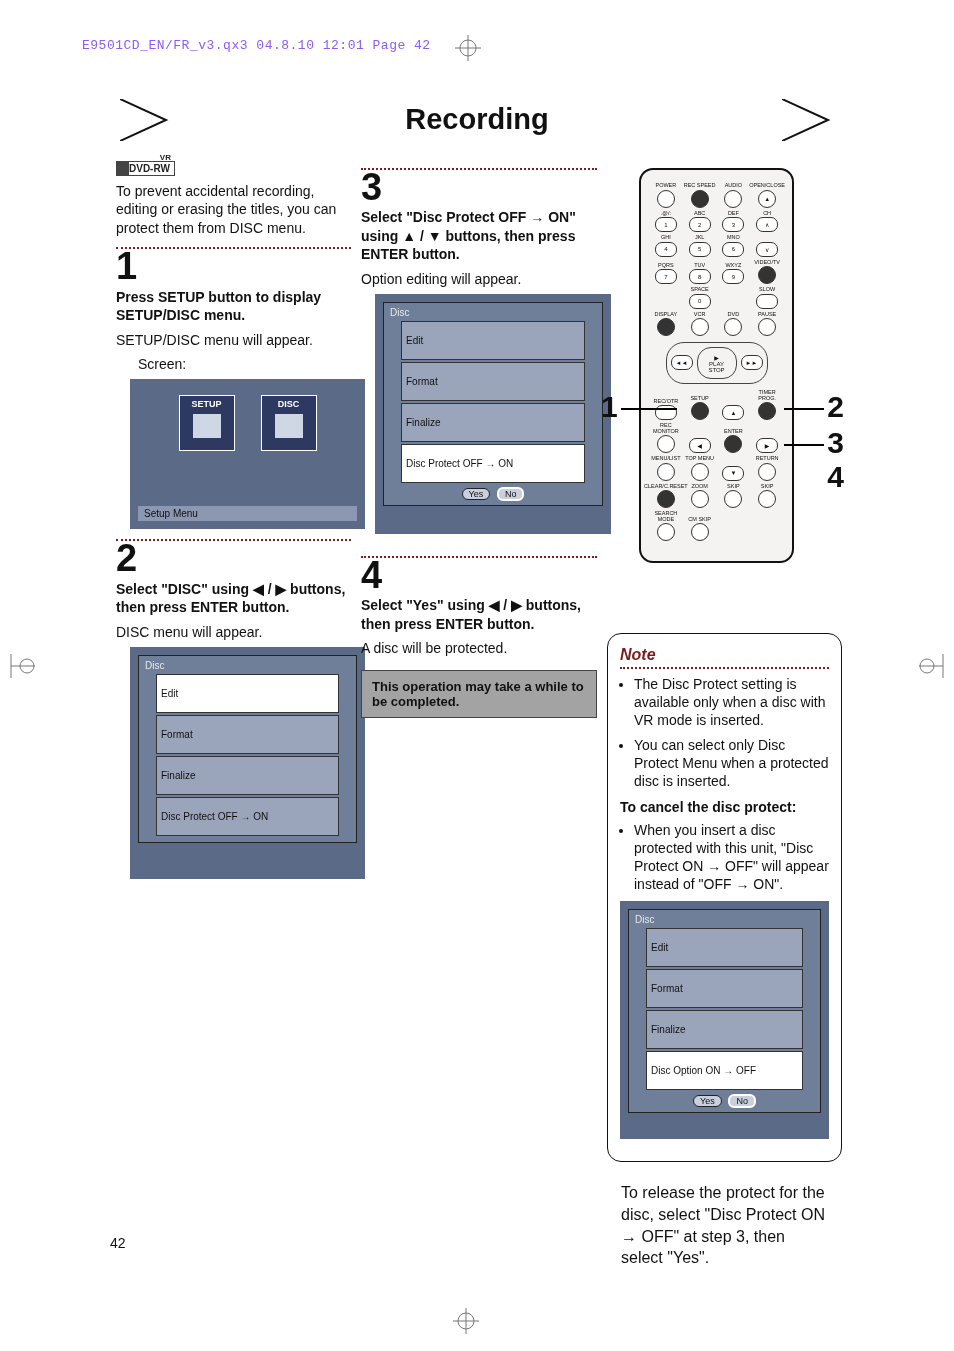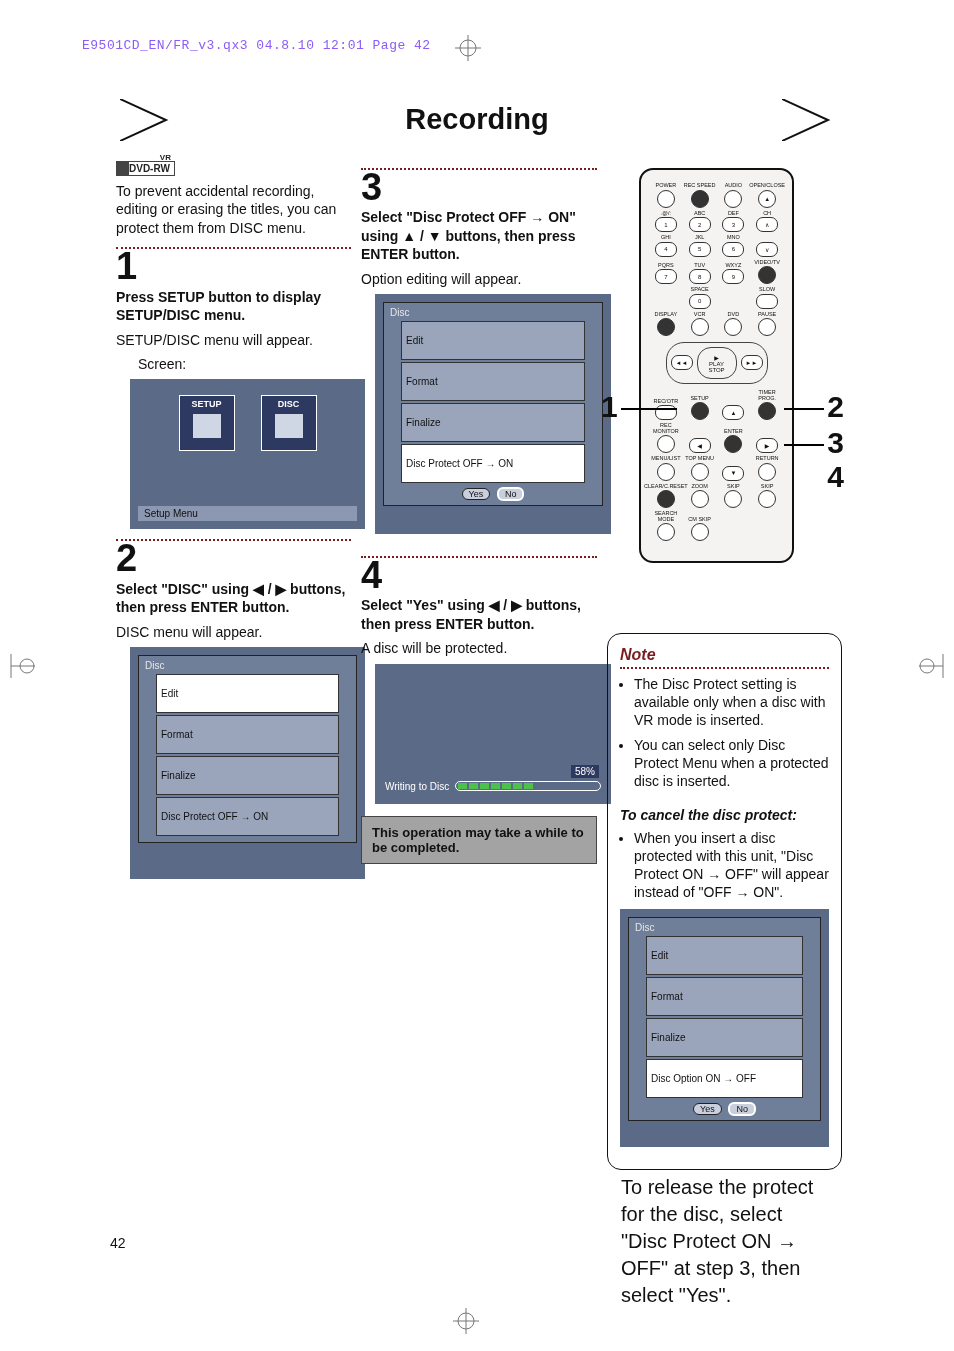--- a/index.html
+++ b/index.html
@@ -224,23 +224,23 @@
     margin-top:70px;
     font-size:14px;
   }
   .note-box .note-title{
     font-style:italic; font-weight:bold; font-size:16px; color:#7b1d1f;
     margin:0 0 2px 0;
   }
   .note-box hr.dots{ margin:0 0 6px 0;}
   .note-box ul{ margin:0; padding:0 0 0 14px;}
   .note-box li{ margin-bottom:6px; line-height:1.3;}
-  .note-box .sub{ font-style:italic; font-weight:bold; margin:16px 0 4px;}
+  .note-box .sub{ font-weight:bold; margin:8px 0 4px;}
   .note-box .osd{ margin:8px 0;}
-  .note-release { font-size:20px; line-height:1.35; margin-top:4px; padding:0 12px 0 14px;}
+  .note-release { font-size:16px; line-height:1.35; margin-top:20px; padding:0 12px 0 14px;}
 
   .page-num{
     position:absolute; left:110px; bottom:100px; font-size:14px;
   }
 </style>
 </head>
 <body>
 
 <div class="page">
 
@@ -356,35 +356,20 @@
         <div style="height:20px"></div>
       </div>
 
       <hr class="dots" style="margin-top:22px">
       <p class="step-num">4</p>
       <p class="step-head">
         <span>Select "Yes" using </span><span class="sym">◀</span> / <span class="sym">▶</span><span> buttons, then press ENTER button.</span>
       </p>
       <p>A disc will be protected.</p>
 
-      <div class="osd progress" style="margin:6px 14px 0 14px">
-        <div class="pct">58%</div>
-        <div class="bar-row">
-          <span>Writing to Disc</span>
-          <div class="bar">
-            <div class="seg"></div>
-              <div class="seg"></div>
-              <div class="seg"></div>
-              <div class="seg"></div>
-              <div class="seg"></div>
-              <div class="seg"></div>
-              <div class="seg"></div>
-          </div>
-        </div>
-      </div>
 
       <div class="callout">This operation may take a while to be completed.</div>
     </div>
 
     <div class="col3">
       <div style="position:relative" class="remote-callouts">
         <div class="remote">
           <div class="rrow">
             <div class="rcol">
                 <span class="lbl">POWER</span>

